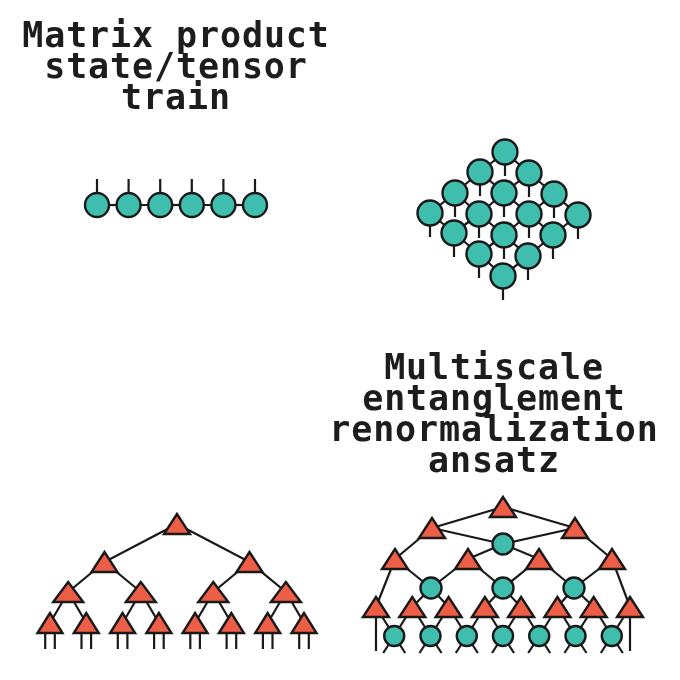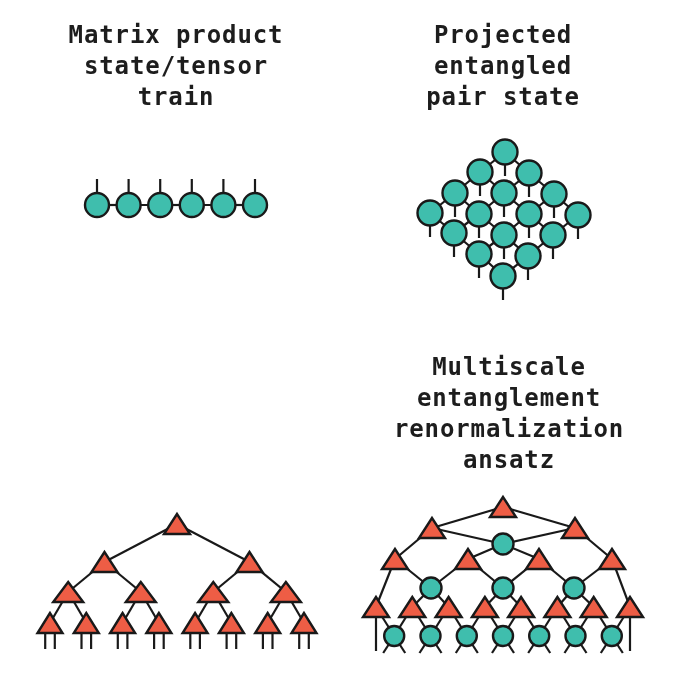--- a/index.html
+++ b/index.html
@@ -1,36 +1,33 @@
 <!DOCTYPE html>
 <html><head>
 <meta charset="utf-8">
 <style>
   html,body{margin:0;padding:0;background:#ffffff;}
   #figure{position:relative;width:680px;height:680px;background:#ffffff;overflow:hidden;
           font-family:"DejaVu Sans Mono",monospace;}
-  .title{position:absolute;font-weight:700;font-size:24px;line-height:31px;
+  .title{position:absolute;font-weight:700;font-size:35px;line-height:31px;
          letter-spacing:0.9px;text-align:center;white-space:pre-line;color:#1d1d1d;
          font-family:"DejaVu Sans Mono",monospace;}
   #t-mps {left:6px;  top:20px;  width:340px;}
   #t-peps{left:333px;top:20px;  width:340px;}
   #t-ttn {left:6px;  top:360px; width:340px;}
-  #t-mera{left:339px;top:352px; width:340px;}
+  #t-mera{left:324px;top:352px; width:340px;}
   #diagrams{position:absolute;left:0;top:0;width:680px;height:680px;}
 </style>
 </head>
 <body>
 
 <div id="figure">
   <div class="title" id="t-mps">Matrix product
 state/tensor
 train</div>
-  <div class="title" id="t-peps">Projected
-entangled
-pair state</div>
   <div class="title" id="t-mera">Multiscale
 entanglement
 renormalization
 ansatz</div>
   <svg id="diagrams" viewBox="0 0 680 680" xmlns="http://www.w3.org/2000/svg">
       <g>
         <line x1="97" y1="205" x2="128.6" y2="205" stroke="#191919" stroke-width="2.2"></line>
         <line x1="128.6" y1="205" x2="160.2" y2="205" stroke="#191919" stroke-width="2.2"></line>
         <line x1="160.2" y1="205" x2="191.8" y2="205" stroke="#191919" stroke-width="2.2"></line>
         <line x1="191.8" y1="205" x2="223.4" y2="205" stroke="#191919" stroke-width="2.2"></line>

